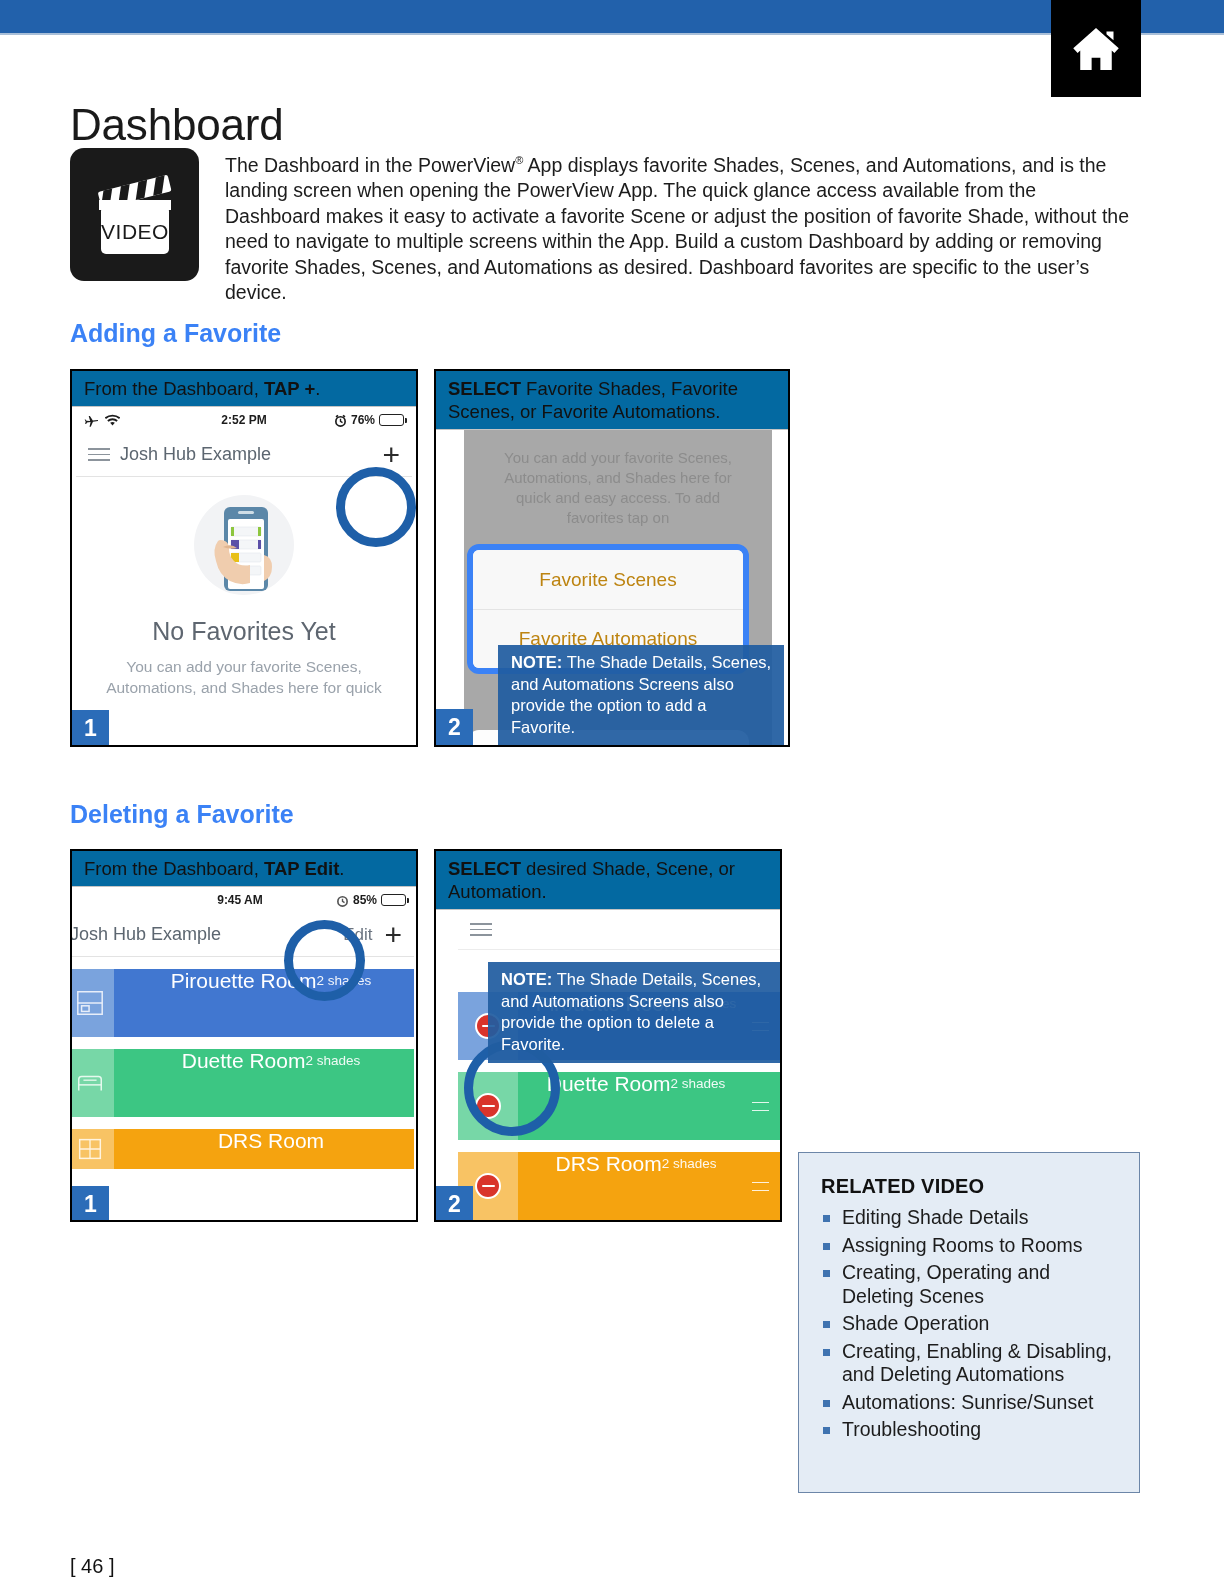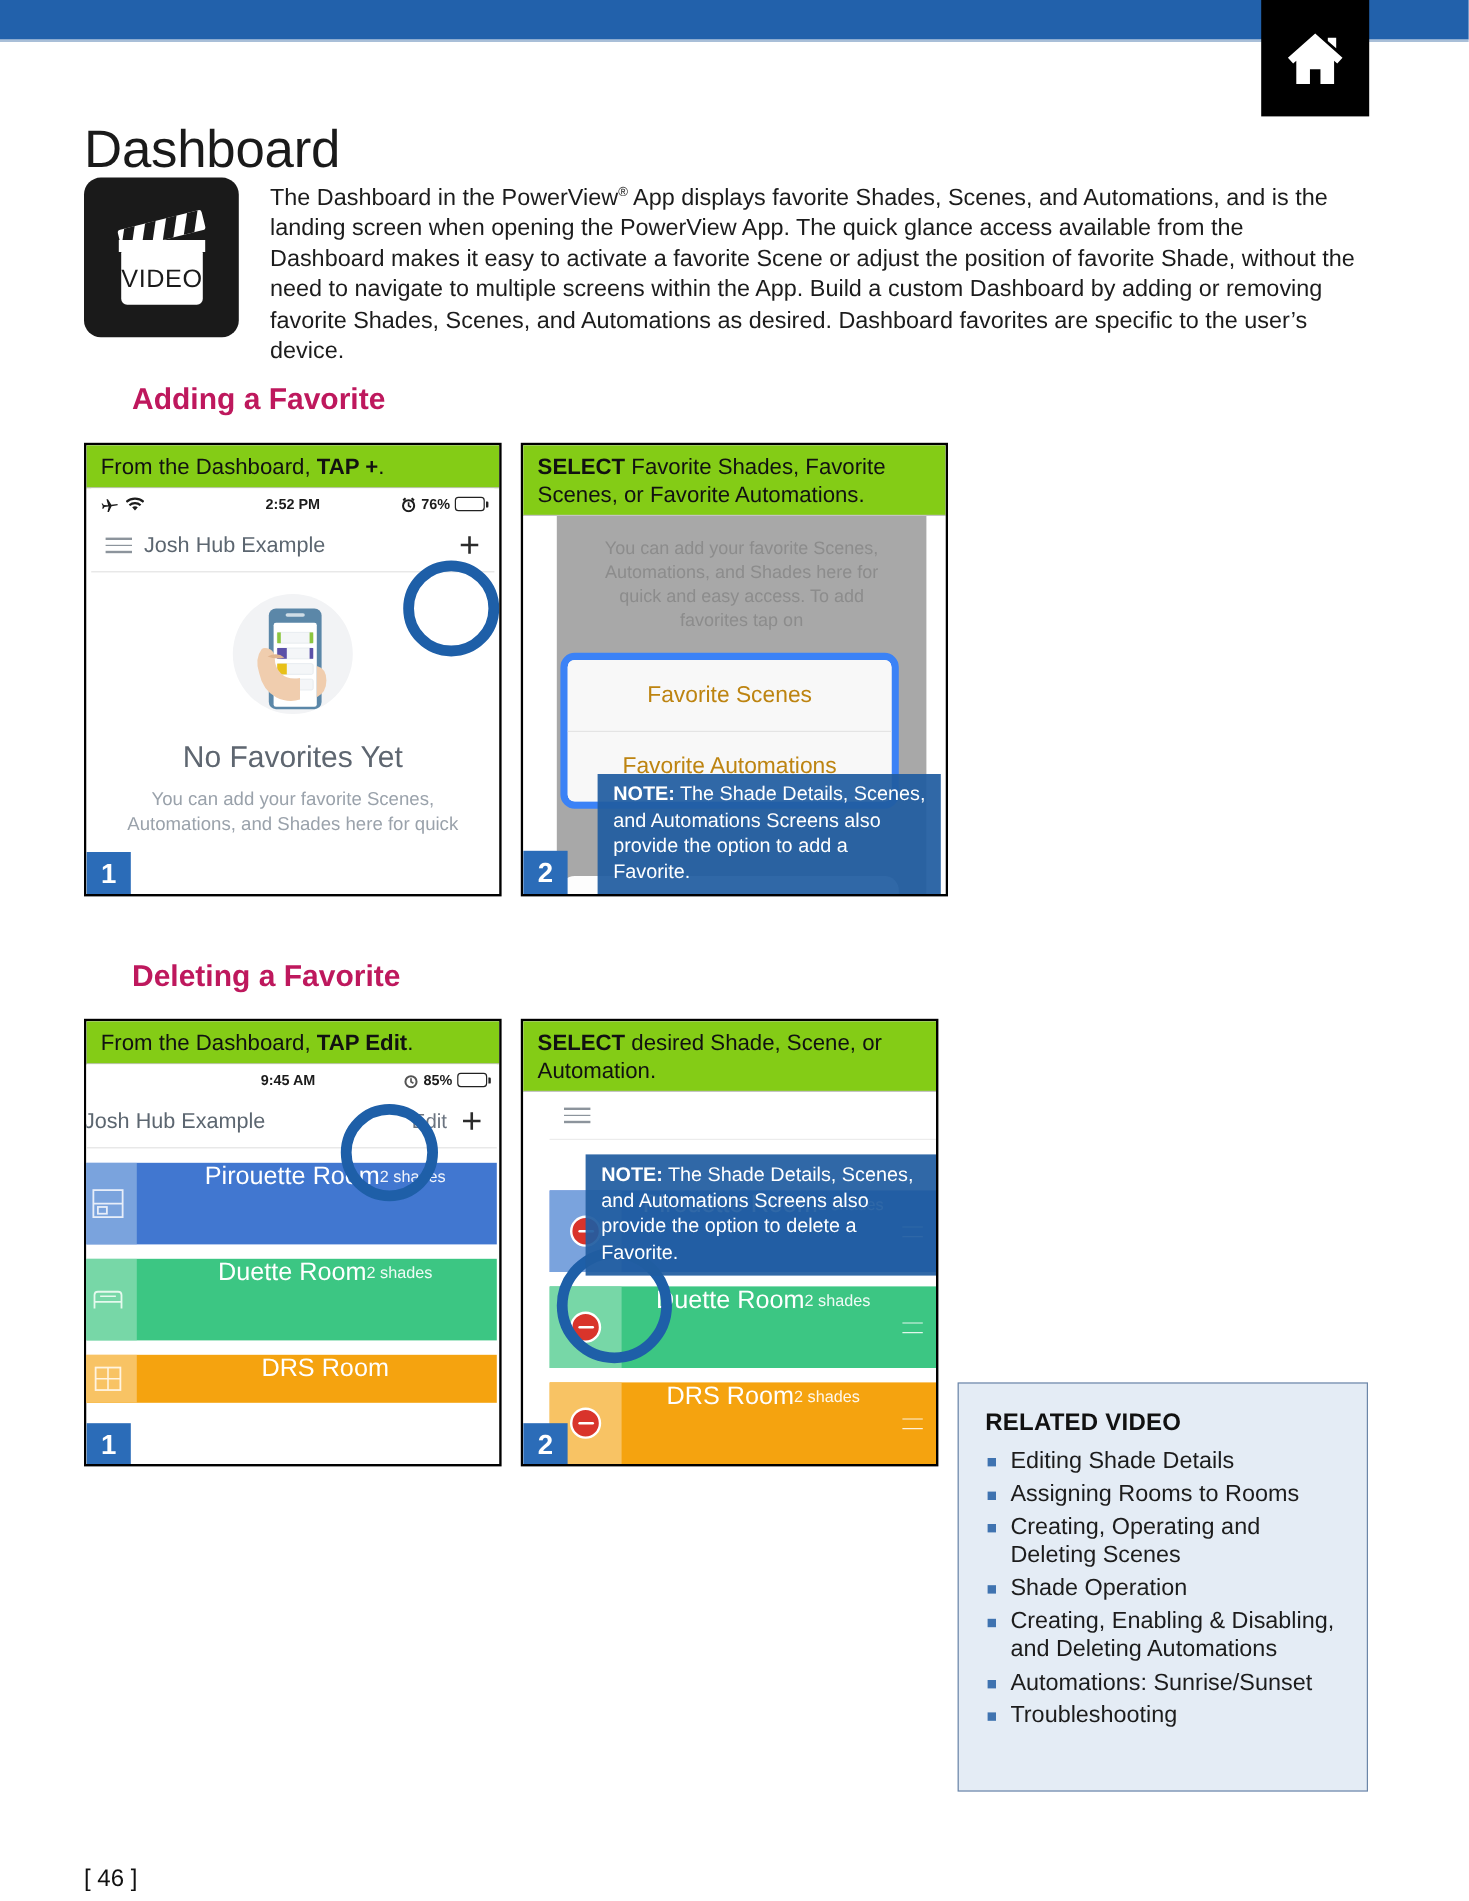--- a/index.html
+++ b/index.html
@@ -47,36 +47,35 @@
   .intro-text {
     position: absolute; left: 225px; top: 148px; width: 905px;
     font-size: 19.5px; line-height: 25.5px; color: #1c1c1c;
     font-family: "Liberation Sans Narrow", "Liberation Sans", sans-serif;
   }
   .intro-text sup { font-size: 11px; vertical-align: super; }
 
   
   .section-heading {
     position: absolute;
-    font-size: 25px; font-weight: bold; color: #be185d;
-    font-family: "Liberation Sans Narrow", "Liberation Sans", sans-serif;
-    margin-left: 40px;
+    font-size: 25px; font-weight: bold; color: #3b82f6;
+    font-family: "Liberation Sans Narrow", "Liberation Sans", sans-serif;
   }
   #h-adding   { left: 70px; top: 319px; }
   #h-deleting { left: 70px; top: 800px; }
 
   
   .panel {
     position: absolute;
     border: 2.5px solid #000;
     background: #ffffff;
     overflow: hidden;
   }
   .panel-cap {
-    background: #84cc16;
+    background: #0369a1;
     padding: 6px 10px 6px 12px;
     font-size: 18.5px; line-height: 23px; color: #111;
     font-family: "Liberation Sans Narrow", "Liberation Sans", sans-serif;
     border-bottom: 1px solid #c4c4c4;
   }
   .panel-cap b { font-weight: bold; }
   .panel-body { position: relative; width: 100%; background: #fff; }
 
   #panel-a1 { left: 70px; top: 369px; width: 348px; height: 378px; }
   #panel-a2 { left: 434px; top: 369px; width: 356px; height: 378px; }

